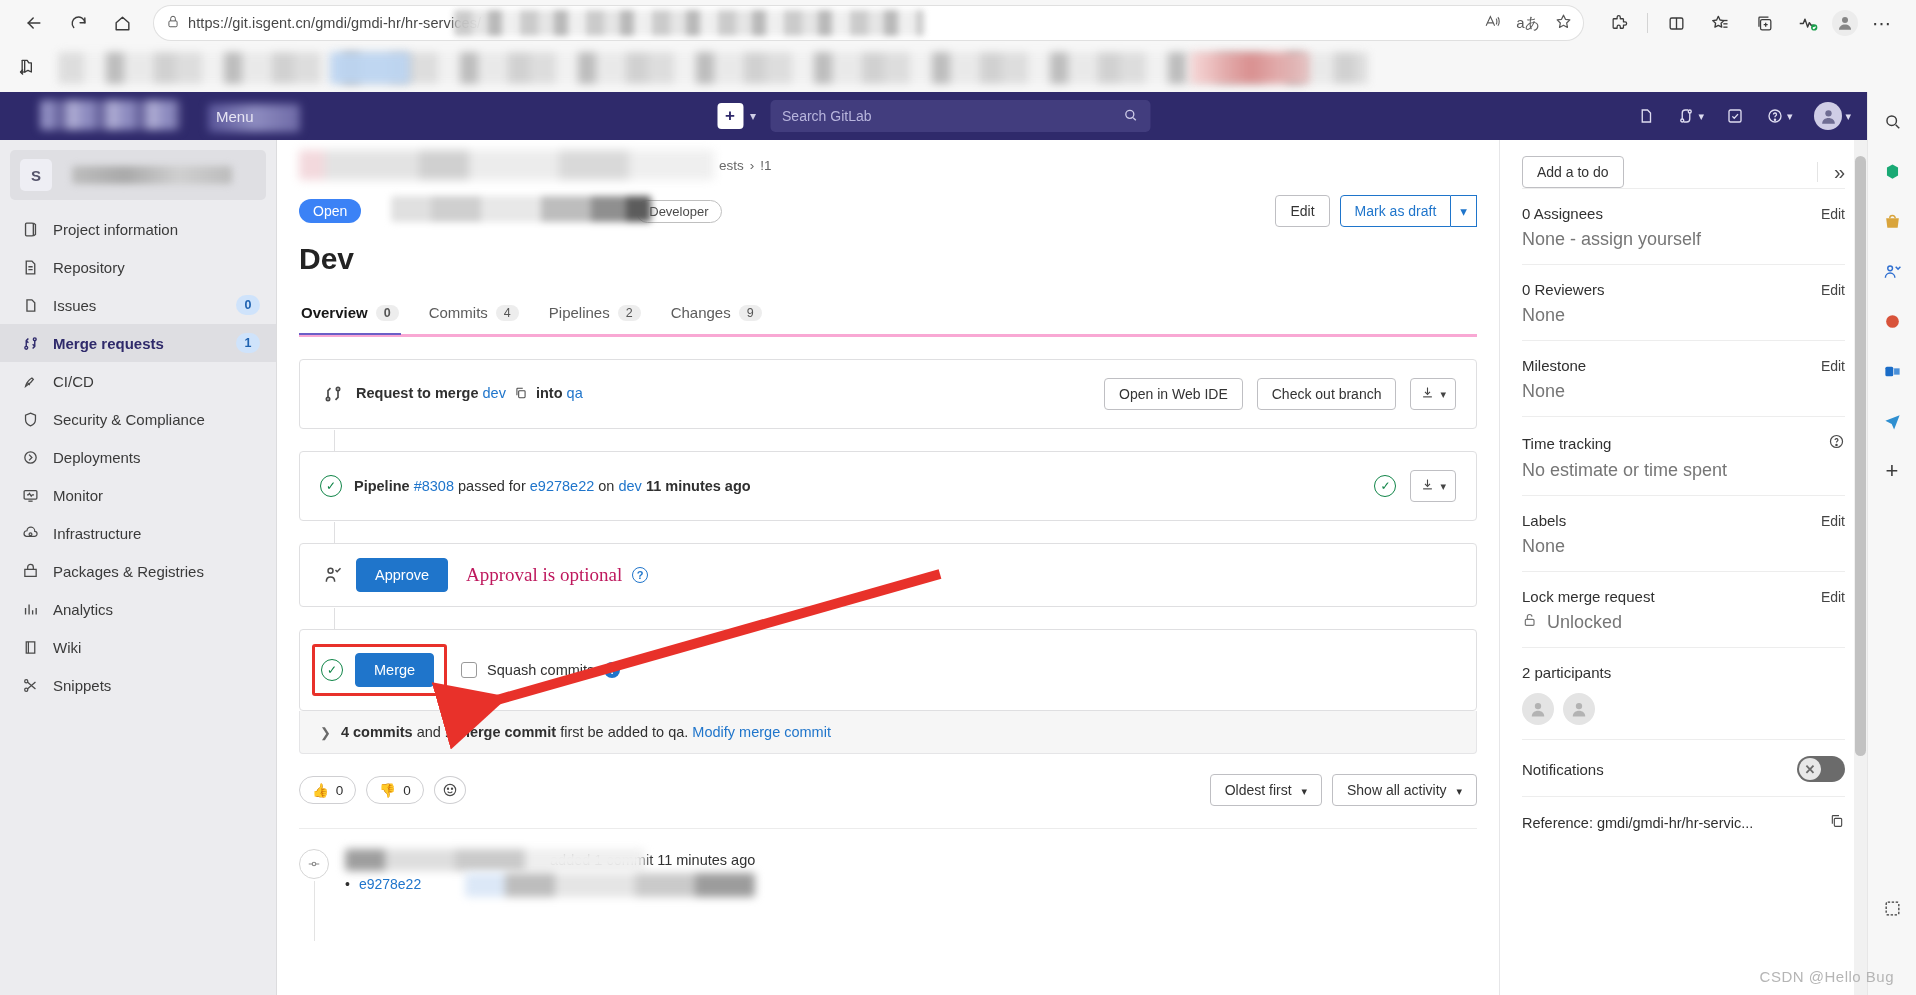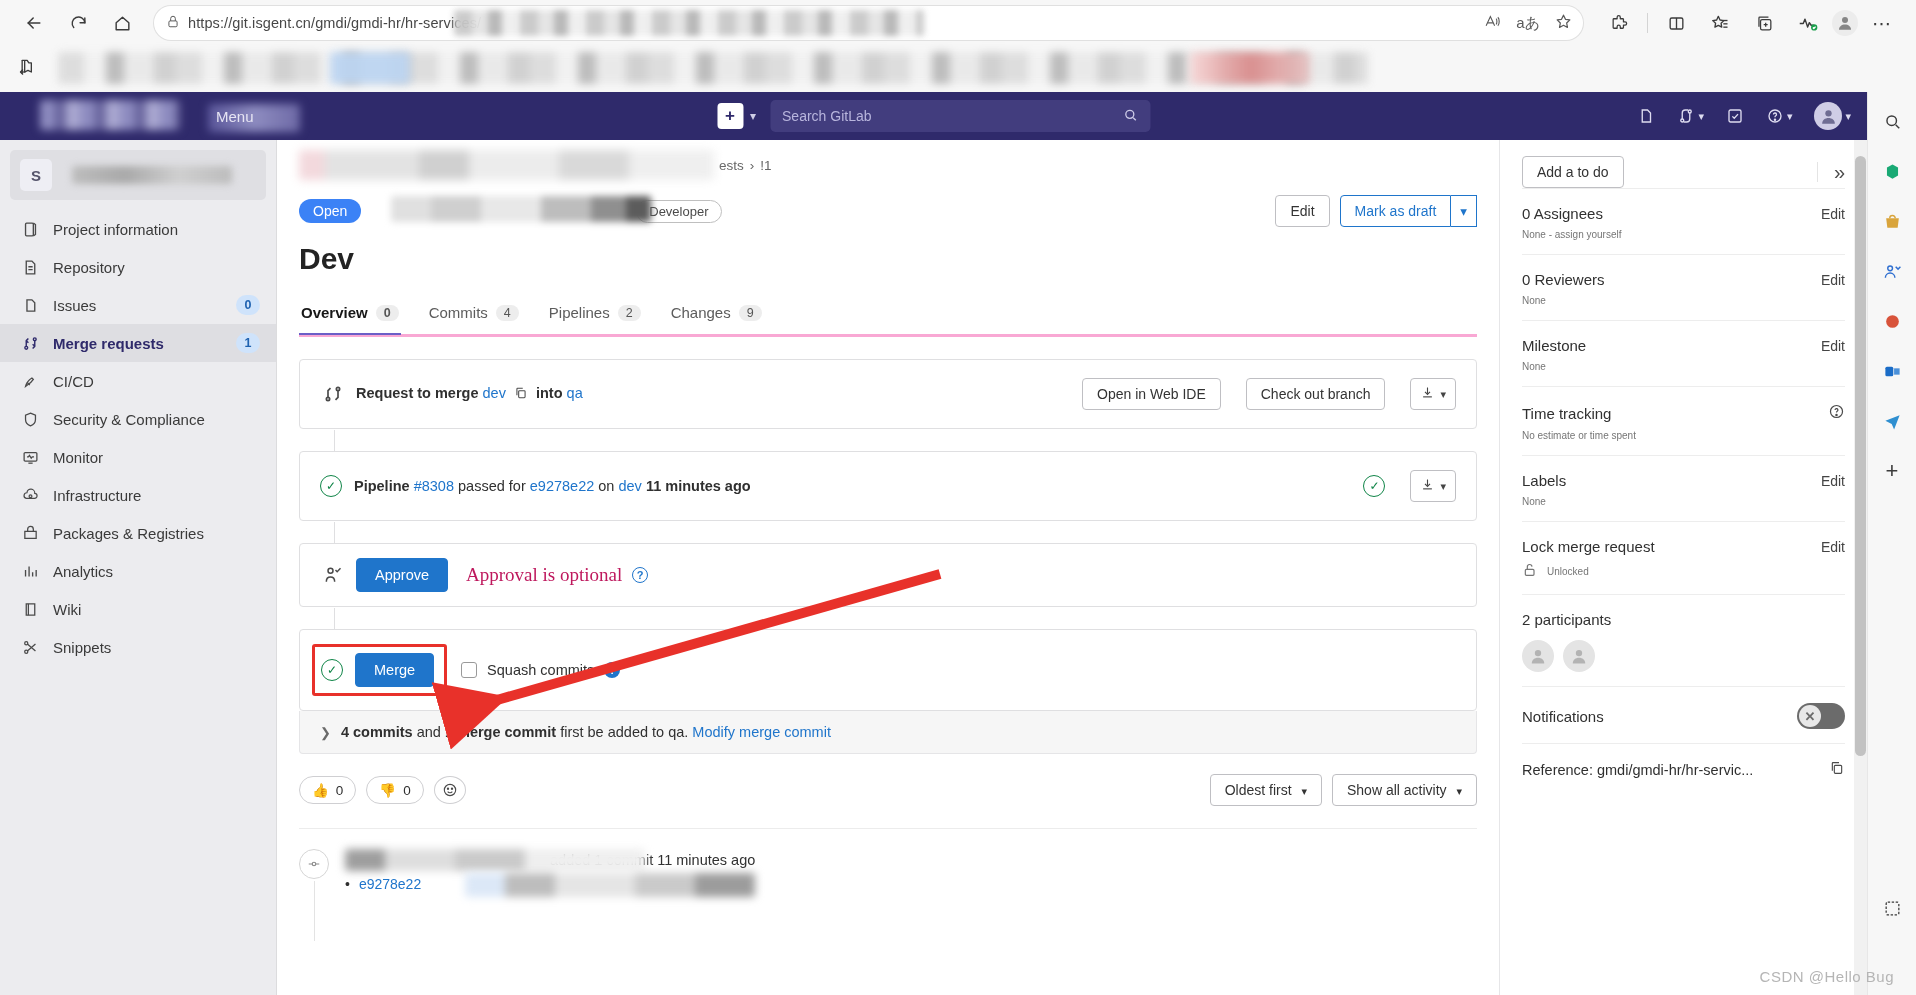--- a/index.html
+++ b/index.html
@@ -89,21 +89,21 @@
   .tab { display:flex; align-items:center; gap:8px; padding:8px 2px 12px 2px; font-size:15px; color:#5c5c5c; cursor:pointer; border-bottom:2px solid transparent; margin-bottom:-1px; }
   .tab.active { color:#171717; font-weight:700; border-bottom-color:#6b5fc7; }
   .tab-count { background:#ededed; color:#555; border-radius:10px; padding:1px 8px; font-size:12.5px; }
 
   .widget { border:1px solid #dfdfe1; border-radius:4px; margin-top:22px; padding:18px 20px; display:flex; align-items:center; position:relative; background:#fff; }
   .widget-connector { position:absolute; left:34px; top:-22px; width:1px; height:22px; background:#dfdfe1; }
   .w-icon { width:26px; display:flex; align-items:center; justify-content:center; margin-right:10px; color:#4a4a4a; flex:none; }
   .w-text { font-size:14.5px; color:#303030; }
   .w-text b { font-weight:700; }
   .lnk { color:#1f75cb; text-decoration:none; cursor:pointer; }
-  .w-right { margin-left:auto; display:flex; align-items:center; gap:25px; }
+  .w-right { margin-left:auto; display:flex; align-items:center; gap:14px; }
   .icon-btn { border:1px solid #bfbfc3; background:#fff; border-radius:4px; padding:6px 9px; display:flex; align-items:center; gap:5px; cursor:pointer; color:#444; }
   .check-circle { width:22px; height:22px; border-radius:50%; border:1.6px solid #108548; color:#108548; display:flex; align-items:center; justify-content:center; font-size:12px; flex:none; }
 
   .btn-blue { background:#1f75cb; color:#fff; border:1px solid #1f75cb; border-radius:4px; padding:8px 18px; font-size:14.5px; font-weight:500; cursor:pointer; font-family:inherit; }
   .help-circle { width:16px; height:16px; border-radius:50%; background:#1f75cb; color:#fff; font-size:11px; font-weight:700; display:flex; align-items:center; justify-content:center; cursor:pointer; flex:none; }
   .help-circle.outline { background:#fff; color:#1f75cb; border:1.4px solid #1f75cb; }
   .muted { color:#be185d; font-size:19px;font-family:Liberation Serif, serif; }
   .chk { width:16px; height:16px; border:1.5px solid #9a9a9a; border-radius:3px; background:#fff; cursor:pointer; flex:none; }
 
   .merge-highlight { border:3px solid #e8312a; border-radius:3px; padding:6px 10px 6px 6px; display:flex; align-items:center; gap:12px; margin-left:-8px; }
@@ -128,21 +128,21 @@
   .act-blur-2 { position:absolute; left:120px; top:-3px; width:290px; height:24px; background:linear-gradient(90deg,#dce8f7 0 40px,#bdbdbd 40px 90px,#e5e5e5 90px 170px,#cacaca 170px 230px,#9c9c9c 230px 290px); filter:blur(4px); border-radius:3px; }
 
   
   .rsidebar { position:absolute; left:1499px; top:140px; width:368px; height:855px; background:#fff; border-left:1px solid #e6e6e8; padding:16px 22px; overflow:hidden; }
   .rs-top { display:flex; align-items:center; }
   .rs-collapse { margin-left:auto; color:#4a4a4a; font-size:20px; cursor:pointer; padding-left:16px; border-left:1px solid #e4e4e4; line-height:1; }
   .rs-block { border-top:1px solid #ededed; padding:16px 0 14px 0; }
   .rs-block:first-of-type { border-top:1px solid #ededed; }
   .rs-head { display:flex; align-items:center; font-size:15px; color:#303030; }
   .rs-edit { margin-left:auto; font-size:14px; color:#444; cursor:pointer; }
-  .rs-val { margin-top:7px; color:#767676; font-size:10px; display:flex; align-items:center; gap:9px; }
+  .rs-val { margin-top:7px; color:#767676; font-size:18px; display:flex; align-items:center; gap:9px; }
   .rs-avatars { display:flex; gap:9px; margin-top:12px; }
   .rs-av { width:32px; height:32px; border-radius:50%; background:#e4e4e4; display:flex; align-items:center; justify-content:center; color:#a8a8a8; }
   .toggle { margin-left:auto; width:48px; height:26px; border-radius:13px; background:#6b6b6b; display:flex; align-items:center; cursor:pointer; }
   .toggle-knob { width:22px; height:22px; border-radius:50%; background:#e8e8e8; margin-left:2px; color:#6b6b6b; display:flex; align-items:center; justify-content:center; font-size:13px; font-weight:700; }
   .rs-ref { display:flex; align-items:center; gap:12px; font-size:14.5px; color:#303030; }
 
   
   .page-scroll { position:absolute; right:49px; top:140px; width:13px; height:855px; background:#f1f1f1; }
   .page-scroll-thumb { position:absolute; top:16px; left:1px; width:11px; height:600px; background:#c2c2c2; border-radius:6px; }
   .edge-rail { position:absolute; right:0; top:92px; width:49px; height:903px; background:#f7f7f7; border-left:1px solid #e7e7e7; display:flex; flex-direction:column; align-items:center; padding-top:14px; gap:20px; }
@@ -387,20 +387,29 @@
 
   <div class="sb-item">
     <span class="sb-icon">
       <svg width="17" height="17" viewBox="0 0 24 24" fill="none" stroke="currentColor" stroke-width="1.8">
           <path d="M12 3l7 3v6c0 4.5-3 7.5-7 9-4-1.5-7-4.5-7-9V6z"></path>
         </svg>
     </span>
     <span>Security &amp; Compliance</span>
   </div>
 
+  <div class="sb-item">
+    <span class="sb-icon">
+      <svg width="17" height="17" viewBox="0 0 24 24" fill="none" stroke="currentColor" stroke-width="1.8">
+          <circle cx="12" cy="12" r="8"></circle>
+          <path d="M10 8l4 4-4 4"></path>
+        </svg>
+    </span>
+    <span>Deployments</span>
+  </div>
 
   <div class="sb-item">
     <span class="sb-icon">
       <svg width="17" height="17" viewBox="0 0 24 24" fill="none" stroke="currentColor" stroke-width="1.8">
           <rect x="3" y="5" width="18" height="12" rx="1.5"></rect>
           <path d="M9 20h6"></path>
           <path d="M7 11h2l1.5-2L13 13l1.5-2H17"></path>
         </svg>
     </span>
     <span>Monitor</span>

